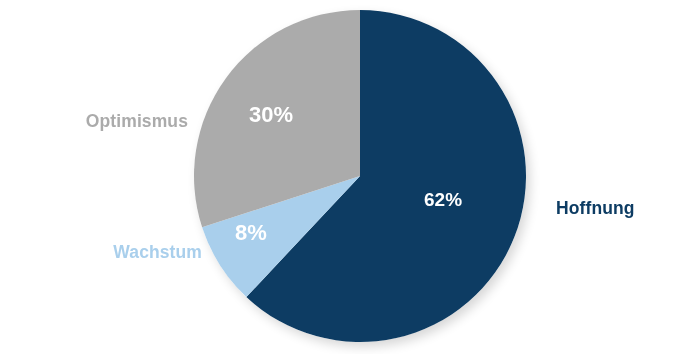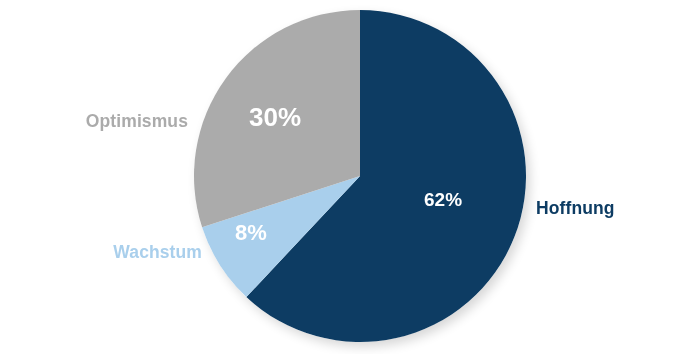--- a/index.html
+++ b/index.html
@@ -72,21 +72,21 @@
     text-align: center;
   }
   #value-hoffnung {
     left: 424px;
     top: 190px;
     font-size: 19px;
   }
   #value-optimismus {
     left: 249px;
     top: 104px;
-    font-size: 26px;
+    font-size: 22px;
   }
   #value-wachstum {
     left: 235px;
     top: 222px;
     font-size: 22px;
   }
 </style>
 </head>
 <body>
 
@@ -105,15 +105,15 @@
   <div class="slice-value" id="value-optimismus" style="color: rgb(255, 255, 255);">30%</div>
 
   <div class="slice-value" id="value-wachstum" style="color: rgb(255, 255, 255);">8%</div>
 
   <div class="slice-value" id="value-hoffnung" style="color: rgb(255, 255, 255);">62%</div>
 
   <div class="outer-label" id="label-wachstum" style="color: rgb(169, 207, 236);">Wachstum</div>
 
   <div class="outer-label" id="label-optimismus" style="color: rgb(171, 171, 171);">Optimismus</div>
 
-  <div class="outer-label" id="label-hoffnung" style="color: rgb(13, 60, 99);">Hoffnung</div>
+  <div class="outer-label" id="label-hoffnung" style="color: rgb(13, 60, 99); margin-left: 20px;">Hoffnung</div>
 
 </div>
 
 </body></html>

